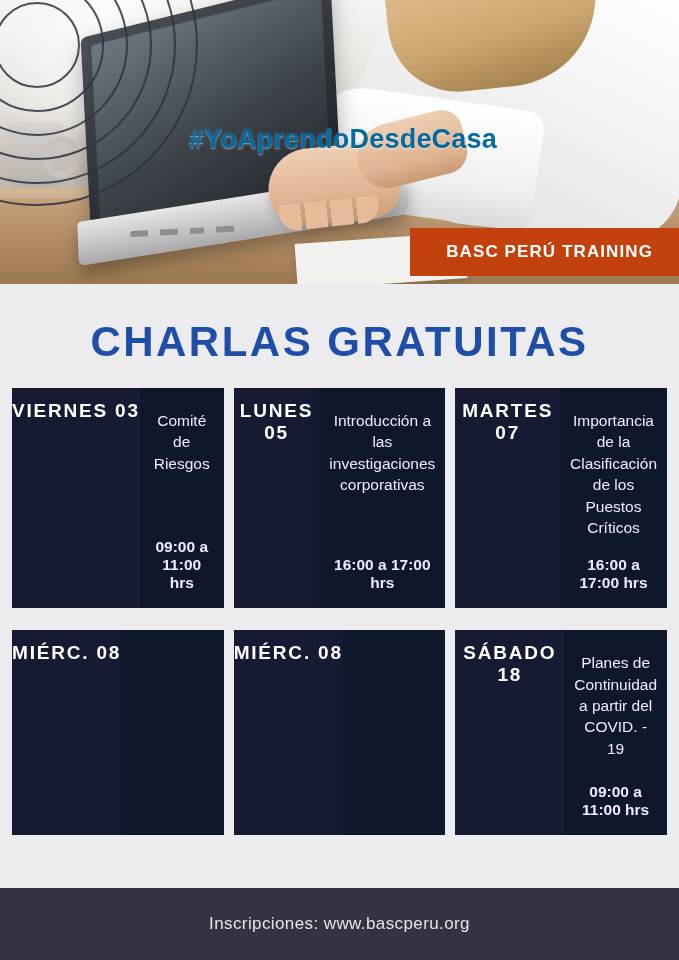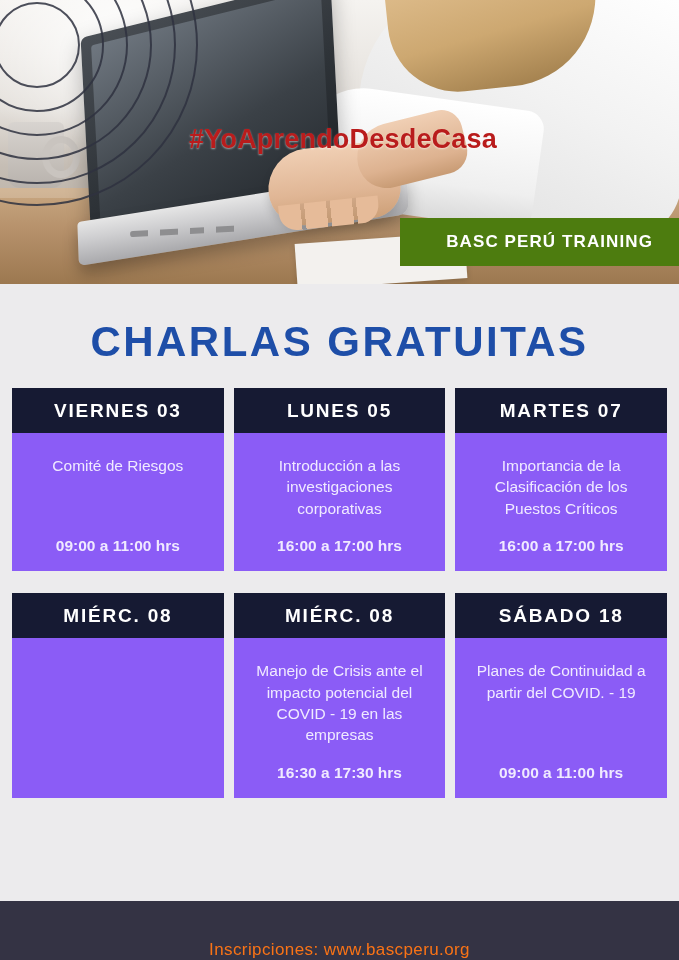--- a/index.html
+++ b/index.html
@@ -223,37 +223,37 @@
 
   
   .hashtag {
     position: absolute;
     left: 0;
     right: 0;
     top: 124px;
     text-align: center;
     font-size: 27px;
     font-weight: bold;
-    color: #b91c1c;
+    color: #0369a1;
     letter-spacing: 0.2px;
     text-shadow: 0 1px 2px rgba(255,255,255,0.55);
     margin-left: 7px;
   }
 
   
   .badge {
     position: absolute;
     right: 0;
-    bottom: 18px;
-    background: #4d7c0f;
+    bottom: 8px;
+    background: #c2410c;
     color: #ffffff;
     font-size: 17px;
     font-weight: bold;
     letter-spacing: 1.1px;
-    padding: 14px 26px 14px 46px;
+    padding: 14px 26px 14px 36px;
   }
 
   
   .title-zone {
     text-align: center;
     padding-top: 26px;
   }
   .main-title {
     font-size: 42px;
     font-weight: bold;
@@ -271,24 +271,24 @@
 
   
   .grid {
     margin: 22px auto 0 auto;
     width: 655px;
     display: grid;
     grid-template-columns: repeat(3, 1fr);
     gap: 14px 10px;
   }
   .card {
-    background: #8b5cf6;
+    background: #0f172a;
     color: #ffffff;
     display: flex;
-    flex-direction: column;
+    flex-direction: row;
   }
   .card-head {
     background: #161a33;
     color: #ffffff;
     text-align: center;
     font-size: 19px;
     font-weight: bold;
     letter-spacing: 1.8px;
     padding: 12px 0 11px 0;
   }
@@ -315,25 +315,25 @@
   }
   .row1 .card { min-height: 180px; }
   .row2 .card { min-height: 205px; }
 
   
   .footer {
     position: absolute;
     left: 0;
     right: 0;
     bottom: 0;
-    height: 59px;
+    height: 72px;
     background: #343344;
-    color: #f97316;
+    color: #e5e5e5;
     display: flex;
-    align-items: flex-end;
+    align-items: center;
     justify-content: center;
     font-size: 17px;
     letter-spacing: 0.4px;
   }
 </style>
 </head>
 <body>
 
 <div class="poster">
 
@@ -396,24 +396,20 @@
       </div>
     </div>
   </div>
 
   <div class="grid row2">
     <div class="card">
       <div class="card-head">MIÉRC. 08</div>
     </div>
     <div class="card">
       <div class="card-head">MIÉRC. 08</div>
-      <div class="card-body">
-        <div class="card-topic">Manejo de Crisis ante el impacto potencial del COVID - 19 en las empresas</div>
-        <div class="card-time">16:30 a 17:30 hrs</div>
-      </div>
     </div>
     <div class="card">
       <div class="card-head">SÁBADO 18</div>
       <div class="card-body">
         <div class="card-topic">Planes de Continuidad a partir del COVID. - 19</div>
         <div class="card-time">09:00 a 11:00 hrs</div>
       </div>
     </div>
   </div>
 

